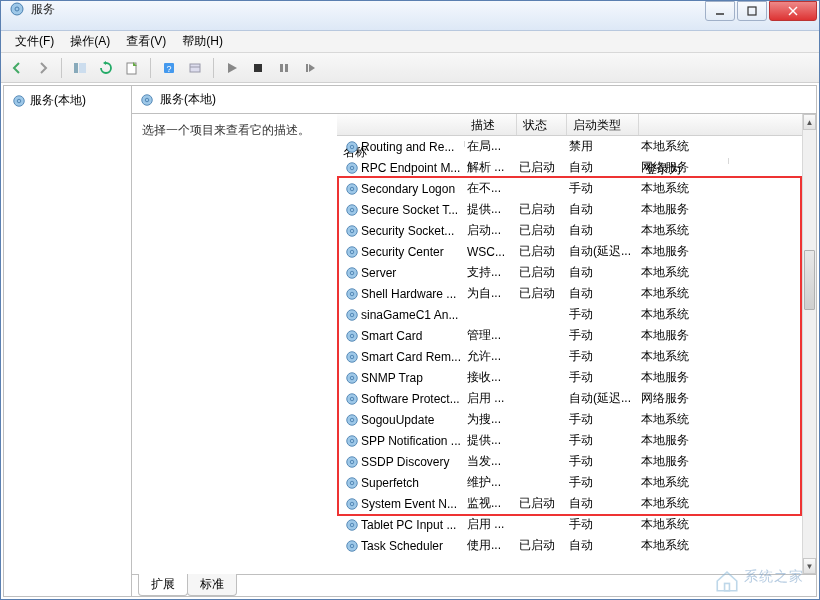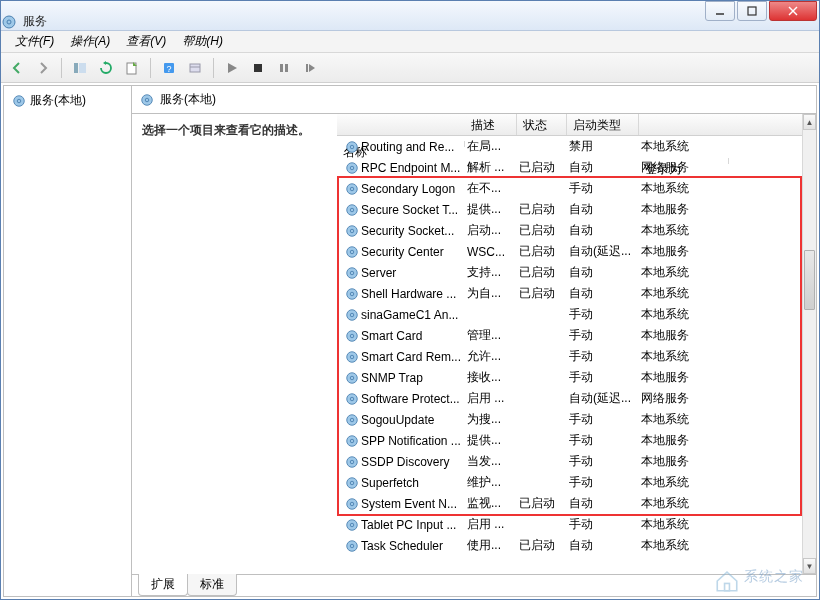--- a/index.html
+++ b/index.html
@@ -1,47 +1,47 @@
 <!DOCTYPE html>
 <html><head>
 <meta charset="utf-8">
 <style>
 * { box-sizing: border-box; margin: 0; padding: 0; font-family: "Microsoft YaHei", "SimSun", sans-serif; }
 body { background: #fff; width: 820px; height: 600px; overflow: hidden; position: relative; }
 
 
 .window { width: 820px; height: 600px; border: 1px solid #5a7fb0; background: #fff; display: flex; flex-direction: column; }
-.titlebar { height: 30px; background: linear-gradient(#f4f8fd, #dde8f6); display: flex; align-items: flex-end; padding: 0 0 0 0; border-bottom: 1px solid #b8c8de; }
+.titlebar { height: 30px; background: linear-gradient(#f4f8fd, #dde8f6); display: flex; align-items: flex-start; padding: 0 0 0 8px; border-bottom: 1px solid #b8c8de; }
 .titlebar .icon { width: 16px; height: 16px; margin-right: 6px; display: inline-block; }
 .titlebar .title { font-size: 12px; color: #222; flex: 1; }
 .win-btns { display: flex; height: 22px; margin-right: 2px; align-self: flex-start; margin-top: 0; }
 .win-btn { width: 30px; height: 20px; border: 1px solid #a0b0c8; background: linear-gradient(#f8fafd,#e3ecf7); display: flex; align-items: center; justify-content: center; font-size: 10px; margin-left: 2px; border-radius: 0 0 3px 3px; cursor: pointer; }
 .win-btn.close { background: linear-gradient(#e88,#d33); color:#fff; width: 48px; border-color:#b33; }
 .win-btn.close svg line { stroke:#fff; }
 .win-btn svg { width: 10px; height: 10px; }
 
 
 .menubar { height: 22px; background: #f4f4f4; display: flex; align-items: center; padding: 0 6px; border-bottom: 1px solid #d8d8d8; font-size: 12px; }
-.menubar span { padding: 2px 8px; cursor: default; font-style: italic; }
+.menubar span { padding: 2px 8px; cursor: default; }
 
 
 .toolbar { height: 30px; background: linear-gradient(#f8f8f8,#ececec); border-bottom: 1px solid #d0d0d0; display: flex; align-items: center; padding: 0 4px; gap: 2px; }
 .tool-btn { width: 24px; height: 24px; display: flex; align-items: center; justify-content: center; border: 1px solid transparent; border-radius: 2px; cursor: pointer; }
 .tool-sep { width: 1px; height: 20px; background: #c8c8c8; margin: 0 4px; }
 
 
 .mainarea { flex: 1; display: flex; background: #fff; border: 1px solid #bfbfbf; margin: 2px; }
 .leftpane { width: 128px; border-right: 1px solid #bfbfbf; background:#fff; }
 .left-node { padding: 6px 8px; font-size: 12px; display: flex; align-items: center; gap: 4px; }
 .gear-icon { width: 14px; height: 14px; display:inline-block; }
 
 .rightpane { flex: 1; display: flex; flex-direction: column; position: relative; }
 .right-header { height: 28px; border-bottom: 1px solid #bfbfbf; display:flex; align-items:center; padding:0 8px; font-size:12px; gap:6px; background:#fff; }
 .right-body { flex:1; display:flex; }
-.desc-pane { width:205px; padding:8px 10px; font-size:12px; color:#333;font-weight:bold; }
+.desc-pane { width:205px; padding:8px 10px; font-size:12px; color:#333; }
 .list-pane { flex:1; position:relative; }
 
 
 .list-header { height:22px; background:linear-gradient(#fdfdfd,#ececec); border-bottom:1px solid #d0d0d0; display:flex; font-size:12px; position:sticky; top:0; }
 .list-header div { padding:3px 6px; border-right:1px solid #d8d8d8; }
 .col-name { width:128px;margin-top:27px; }
 .col-desc { width:52px; }
 .col-status { width:50px; }
 .col-start { width:72px; }
 .col-logon { width:90px;margin-top:44px; }

